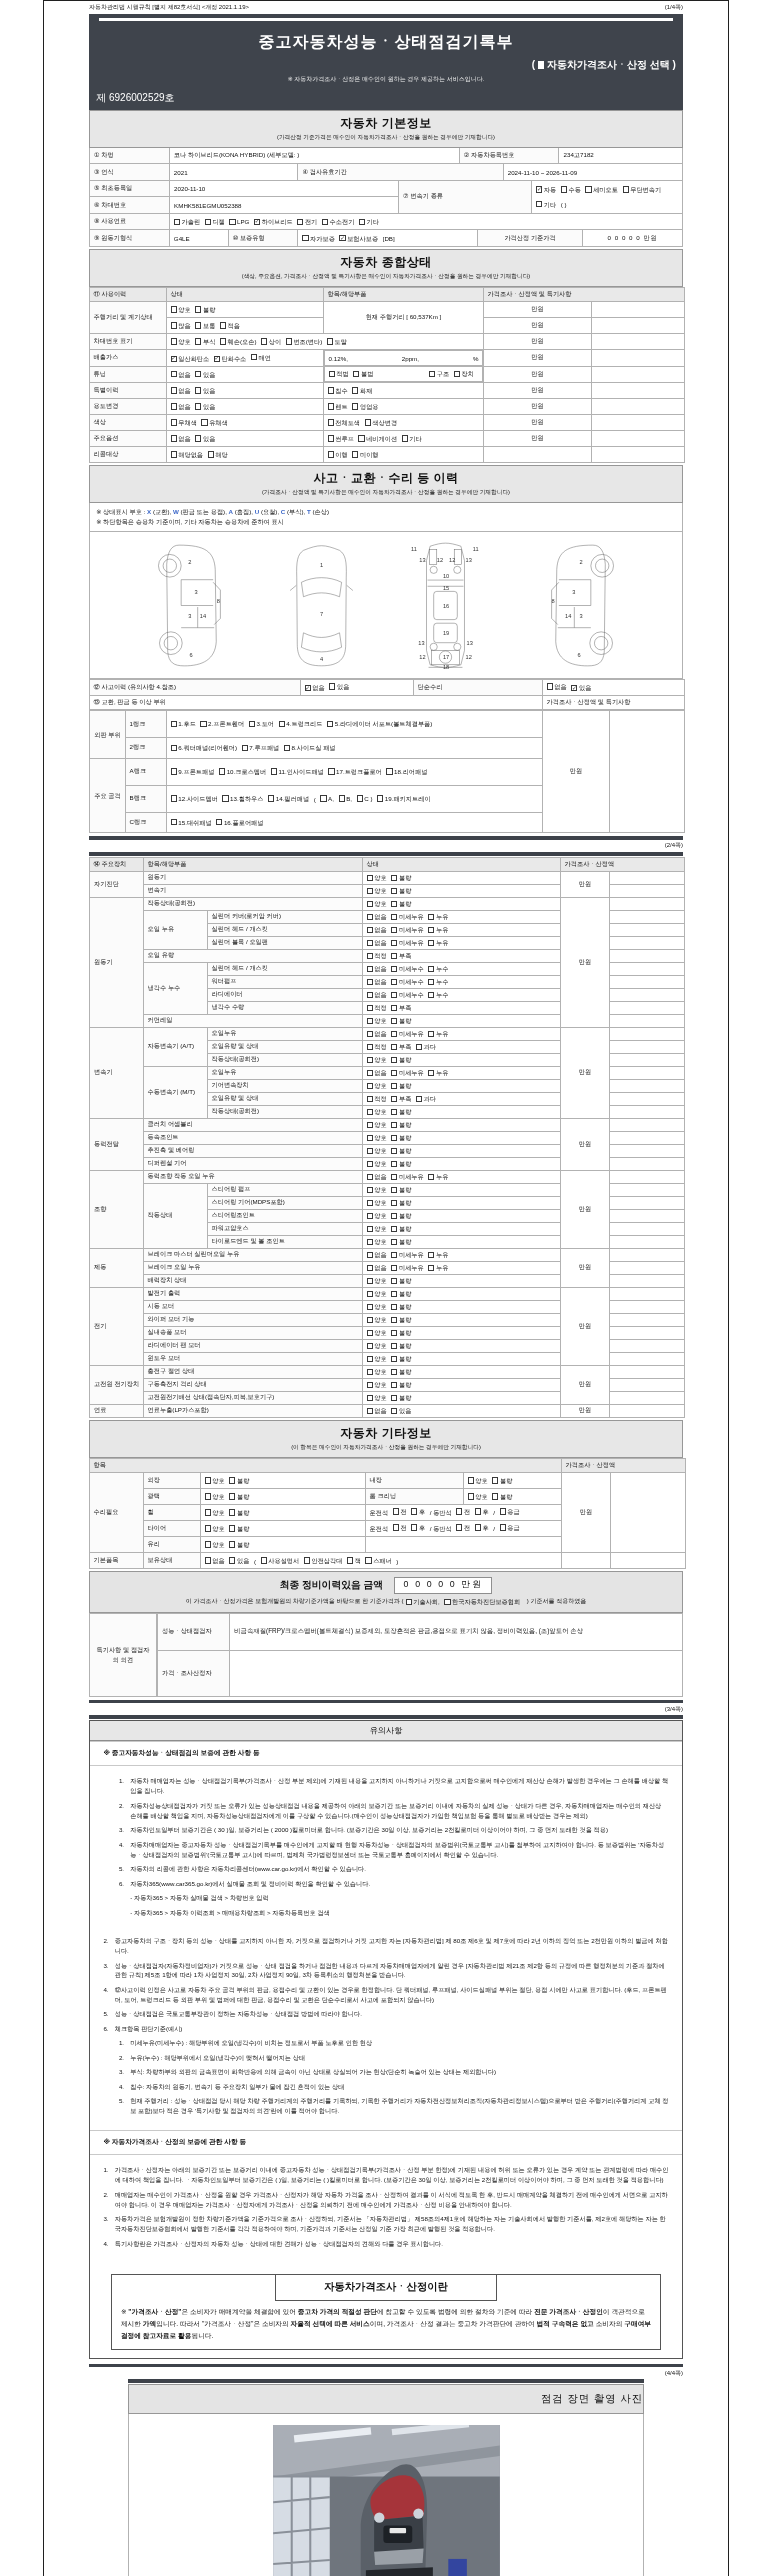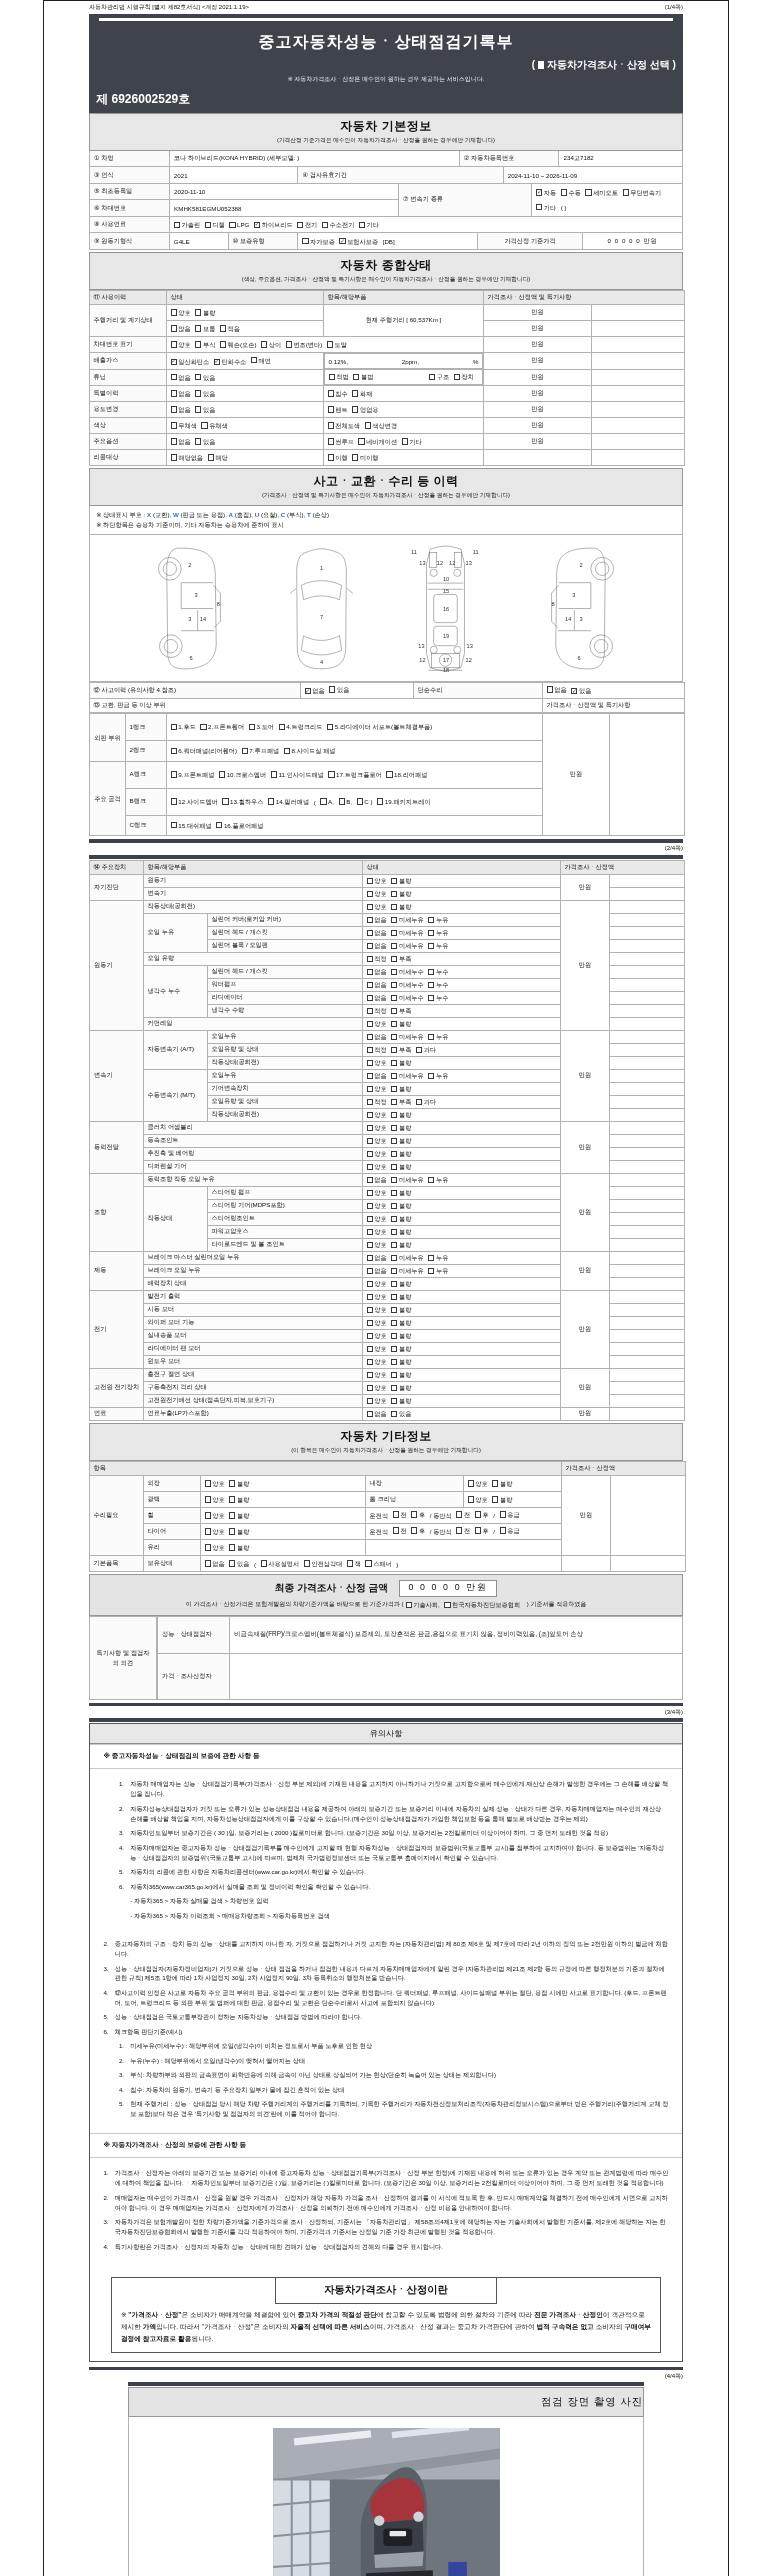--- a/index.html
+++ b/index.html
@@ -7,21 +7,21 @@
 .sheet{width:686px;margin:0 43px;border-left:1px solid #202020;border-right:1px solid #202020;border-top:1px solid #202020;padding:1px 45px 20.6px 45px;position:relative}
 .meta-row{display:flex;justify-content:space-between;font-size:6px;padding:1px 0 2.1px}
 .pgmark{text-align:right;font-size:6px;padding:1.5px 0}
 .bar{height:3.6px;background:#3d424a}
 .titleband{background:#3f444c;color:#fff;padding:3.1px 7.2px 5.2px;position:relative;min-height:64px}
 .tb-strip{height:2.6px;background:#fff;margin:1px 3.1px 11.3px}
 .tb-title{font-size:16px;font-weight:bold;text-align:center;letter-spacing:1px}
 .tb-sub{font-size:10px;text-align:right;margin-top:4.6px;font-weight:bold}
 .wsq{display:inline-block;width:6.7px;height:7.7px;background:#fff;vertical-align:-1px;margin:0 2.6px}
 .tb-note{font-size:6px;text-align:center;margin-top:3.1px;color:#f0f0f0}
-.tb-docno{font-size:12px;font-weight:bold;margin-top:7.2px}
+.tb-docno{font-size:10px;font-weight:normal;margin-top:7.2px}
 .shead{border:0.5px solid #979797;background:#e7e7e7;text-align:center;padding:4.1px 0 4.6px}
 .sh-title{font-size:12px;font-weight:bold;letter-spacing:0.5px}
 .sh-sub{font-size:5.7px;margin-top:2.1px}
 .t{width:100%;border-collapse:collapse;table-layout:fixed}
 .t td{border:0.5px solid #b2b2b2;font-size:6.2px;padding:1px 3.6px;height:16px;background:#fff;overflow:hidden}
 .t tr.th td{background:#e9e9e9;height:14.4px}
 .t td.lab{background:#fbfbfb}
 .t td.pr{text-align:center}
 .t td.ctr{text-align:center}
 .t td.bl{background:#fff}
@@ -1335,21 +1335,21 @@
               </span><span class="cbt">)</span></td>
         <td></td>
         <td class="bl"></td>
       </tr>
       </tbody>
     </table>
   </div>
 
   <div class="final" style="margin-top:2.1px">
     <div class="fp-line">
-      <span class="fp-label">최종 가격조사ㆍ산정 금액</span>
+      <span class="fp-label">최종 정비이력있음 금액</span>
       <span class="fp-amount">0 0 0 0 0 만원</span>
     </div>
     <div class="fp-note">
       <span>이 가격조사ㆍ산정가격은 보험개발원의 차량기준가액을 바탕으로 한 기준가격과 (</span>
       <span style="margin:0 2.1px"><span class="cbi">
             <span class="cb"></span>
             <span class="cbl">기술사회,</span>
           </span><span class="cbi">
             <span class="cb"></span>
             <span class="cbl">한국자동차진단보증협회</span>

